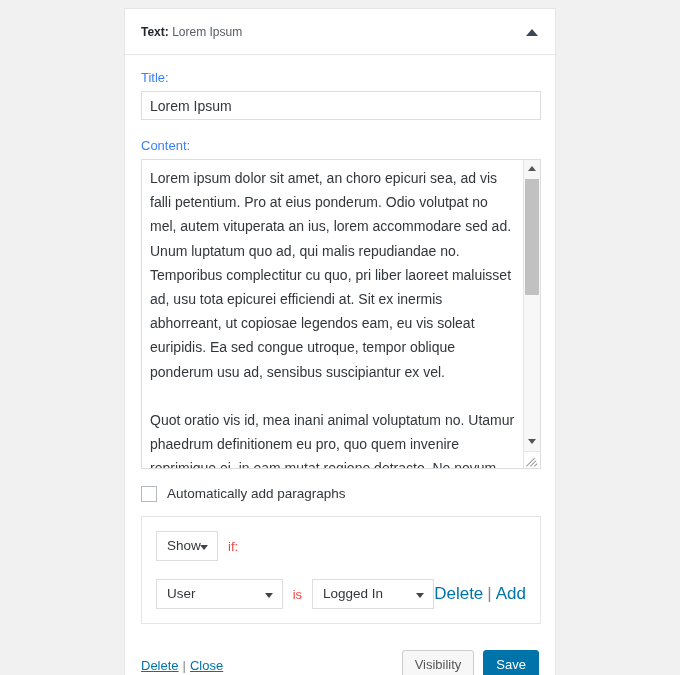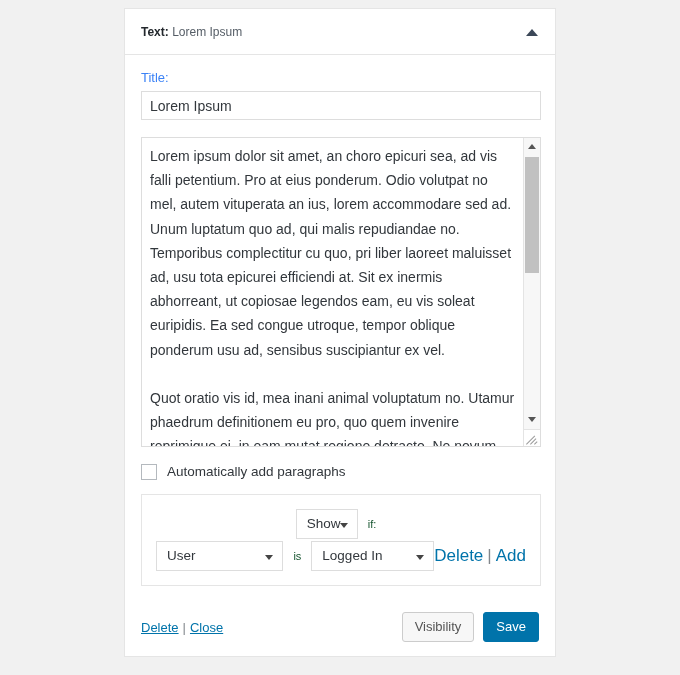--- a/index.html
+++ b/index.html
@@ -211,21 +211,21 @@
     width: 400px;
     box-sizing: border-box;
     border: 1px solid #e5e5e5;
     background: #fff;
     padding: 14px 14px 14px 14px;
   }
   .cond-row {
     display: flex;
     align-items: center;
   }
-  .cond-row.first { margin-bottom: 2px; justify-content: center; }
+  .cond-row.first { margin-bottom: 18px; }
 
   .sel {
     position: relative;
     box-sizing: border-box;
     height: 30px;
     border: 1px solid #ddd;
     background: #fff;
     font-size: 13.5px;
     color: #32373c;
     line-height: 28px;
@@ -240,22 +240,22 @@
     width: 0; height: 0;
     border-left: 4px solid transparent;
     border-right: 4px solid transparent;
     border-top: 5px solid #444;
   }
   .sel-show  { width: 62px; padding-right: 22px; }
   .sel-user  { width: 136px; }
   .sel-state { width: 131px; }
 
   .cond-text {
-    font-size: 11px;
-    color: #14532d;
+    font-size: 13px;
+    color: #ef4444;
     margin-left: 10px;
     margin-right: 10px;
   }
 
   .cond-links {
     margin-left: auto;
     font-size: 17px;
     white-space: nowrap;
   }
   .cond-links a {
@@ -332,20 +332,21 @@
   </div>
 
   <div class="widget-inside">
 
     <div class="field-group">
       <label class="field-label">Title:</label>
       <input class="title-input" type="text" value="Lorem Ipsum" style="">
     </div>
 
     <div class="field-group">
+      <label class="field-label">Content:</label>
       <div class="content-wrap">
         <textarea class="content-text" style="">Lorem ipsum dolor sit amet, an choro epicuri sea, ad vis falli petentium. Pro at eius ponderum. Odio volutpat no mel, autem vituperata an ius, lorem accommodare sed ad. Unum luptatum quo ad, qui malis repudiandae no. Temporibus complectitur cu quo, pri liber laoreet maluisset ad, usu tota epicurei efficiendi at. Sit ex inermis abhorreant, ut copiosae legendos eam, eu vis soleat euripidis. Ea sed congue utroque, tempor oblique ponderum usu ad, sensibus suscipiantur ex vel.
 
 Quot oratio vis id, mea inani animal voluptatum no. Utamur phaedrum definitionem eu pro, quo quem invenire reprimique ei, in eam mutat regione detracto. Ne novum offendit has. Wisi sale aeque est ei.
 
 His ex erat quodsi. Eu pri persius percipit. Propriae</textarea>
         <div class="sb">
           <div class="sb-arrow up">
               <i></i>
             </div>

